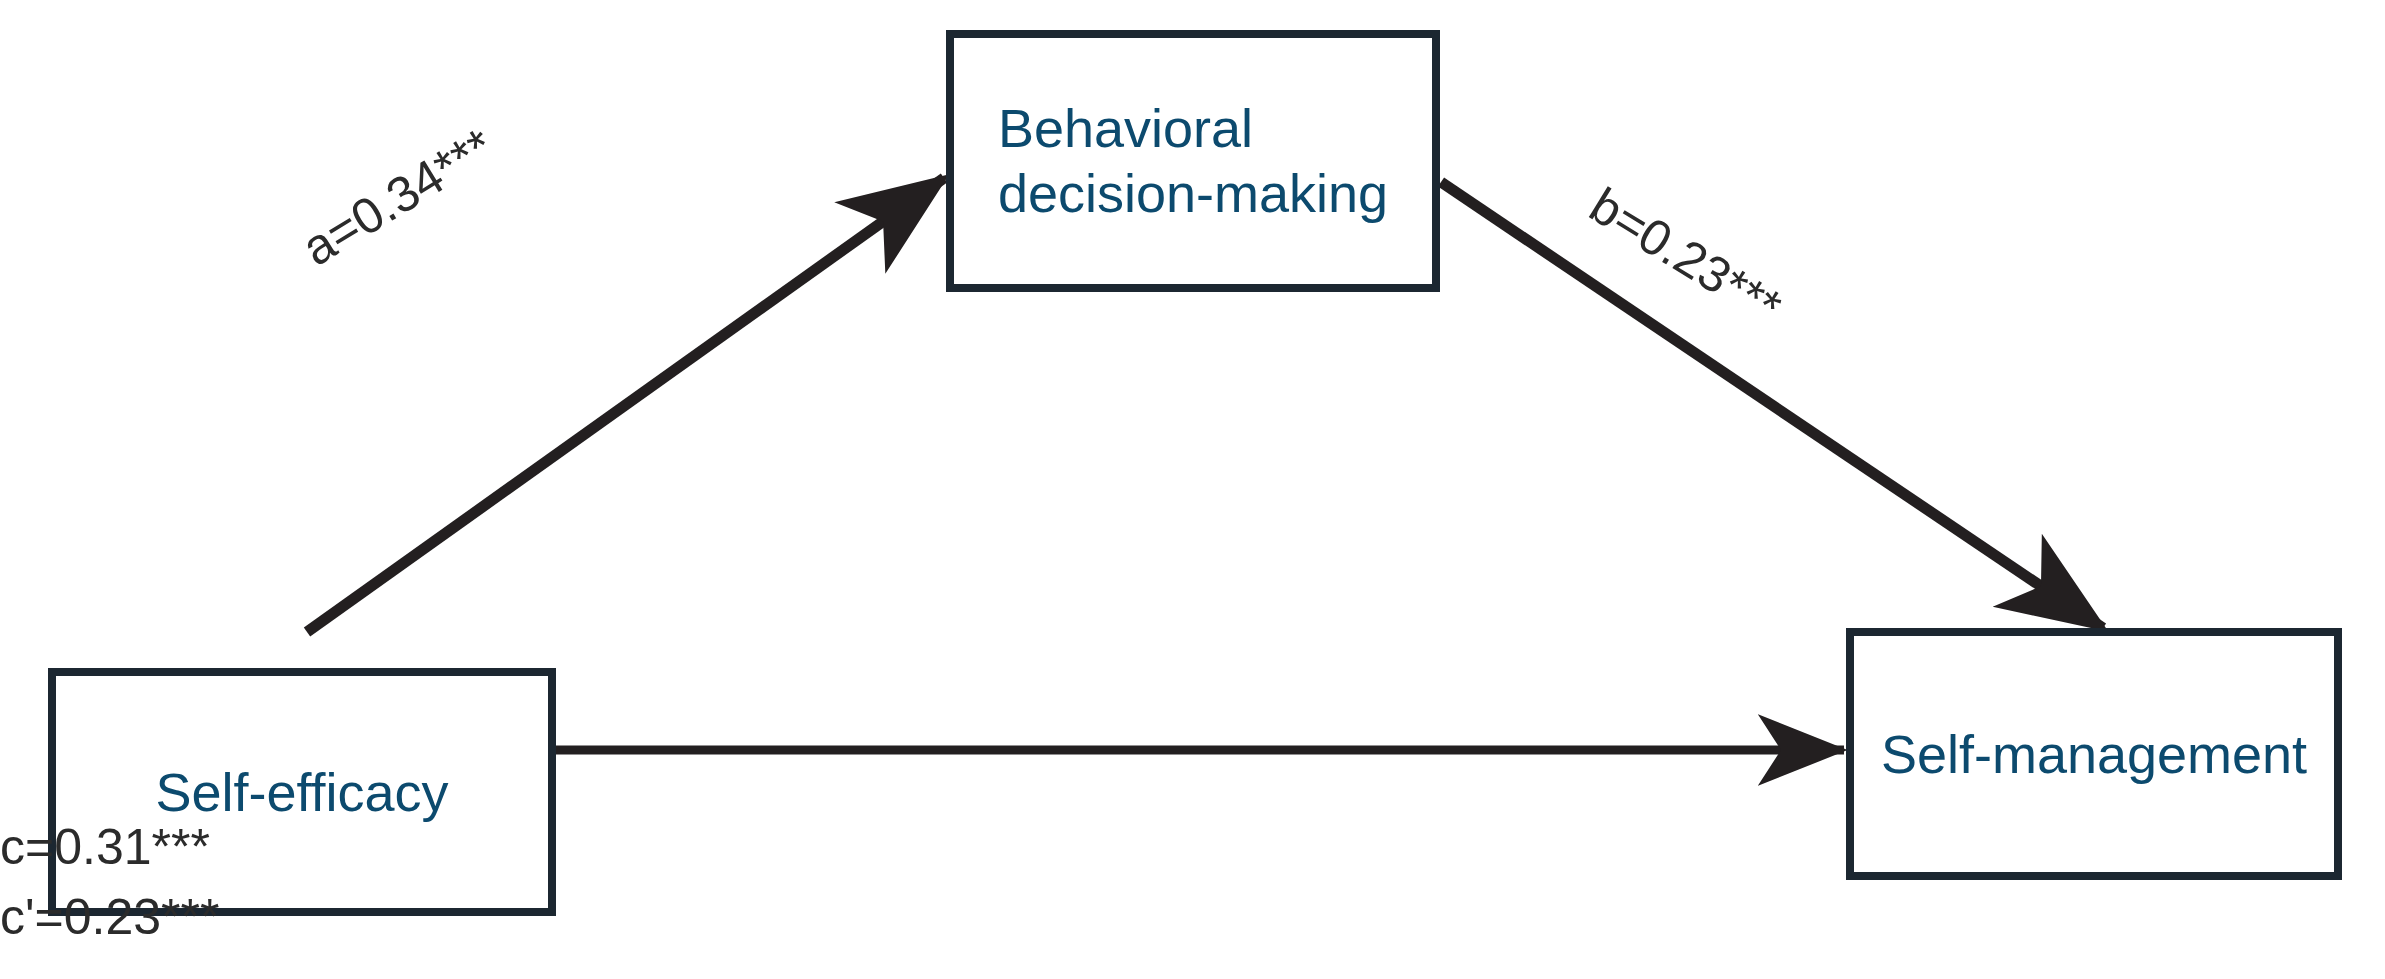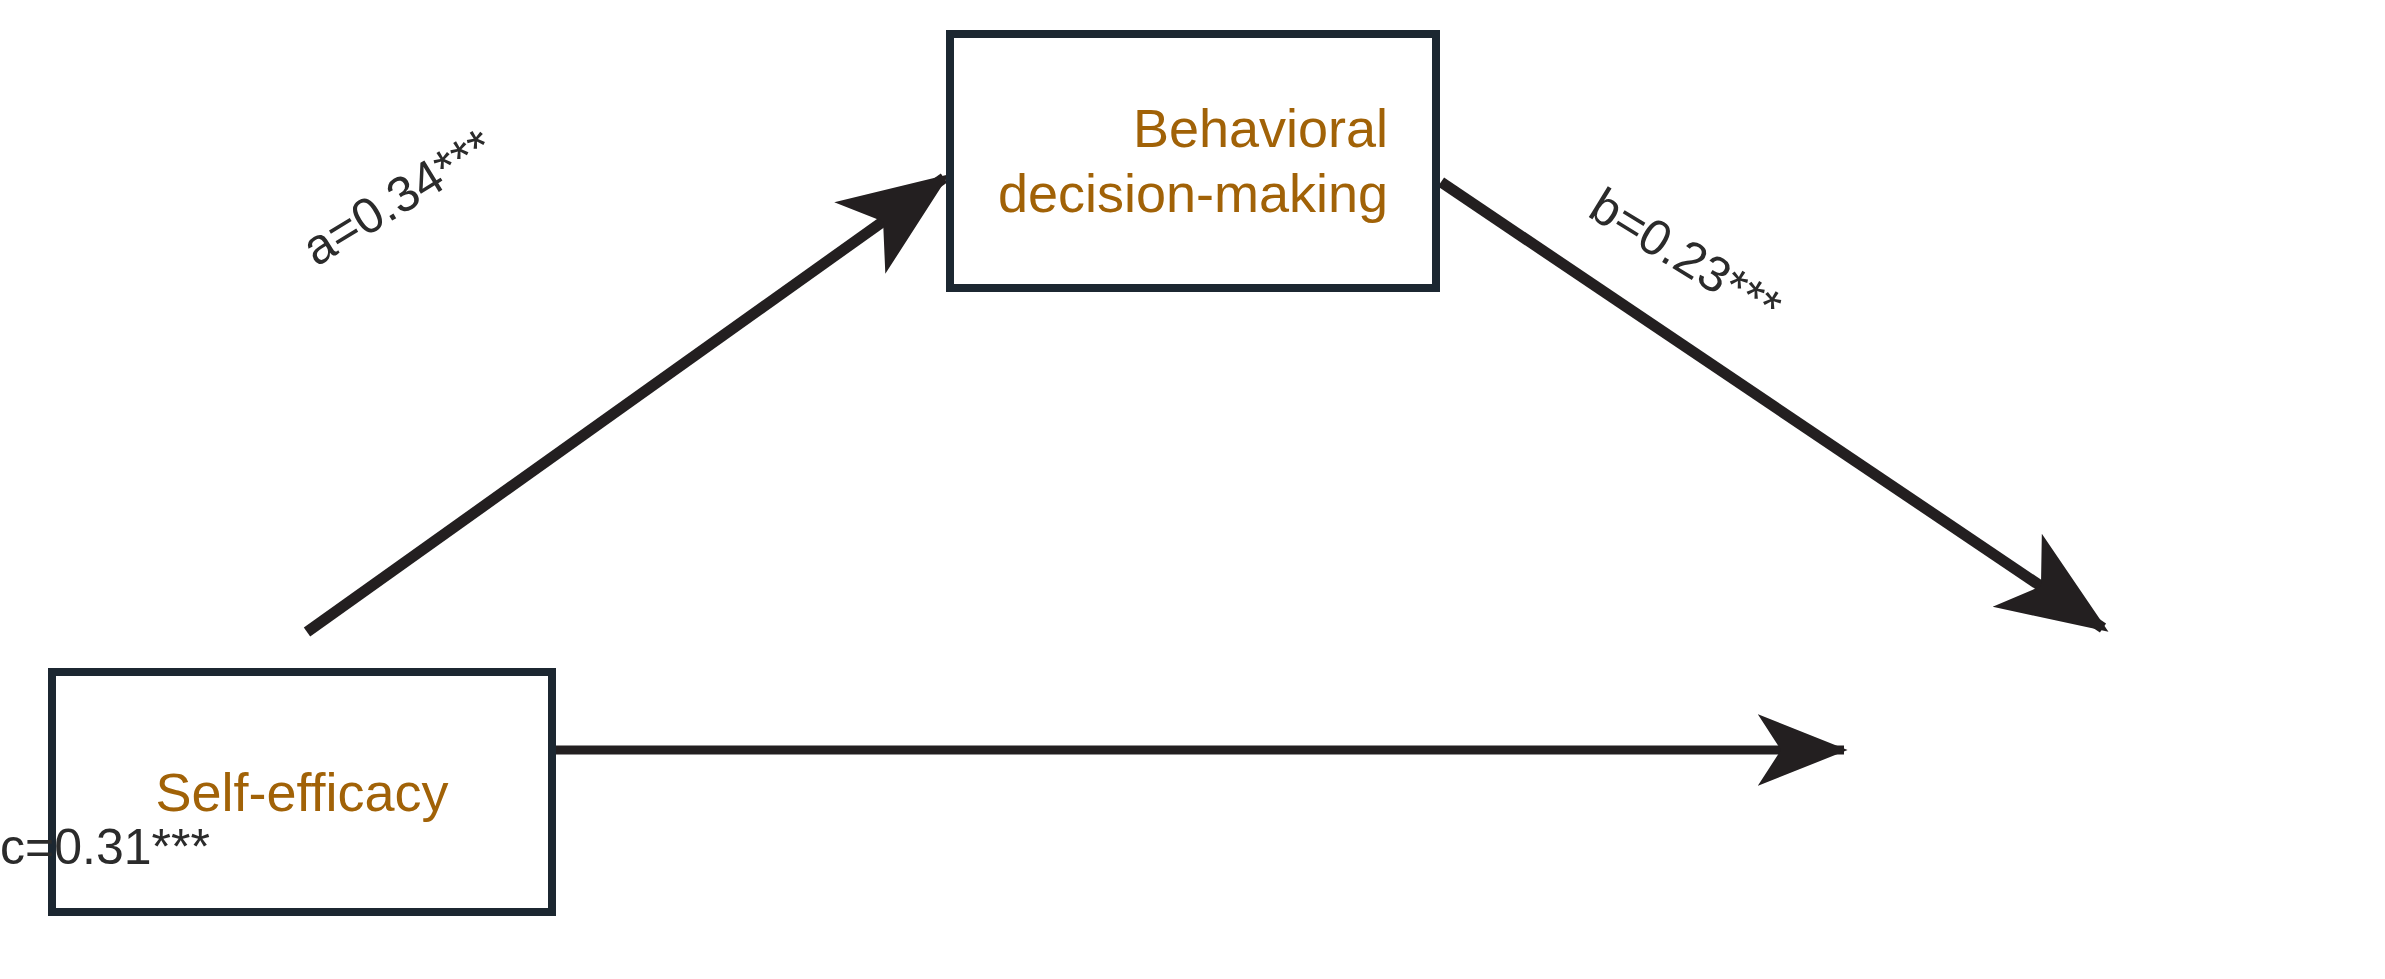--- a/index.html
+++ b/index.html
@@ -27,22 +27,22 @@
     height: 979px;
   }
   .node-box {
     position: absolute;
     box-sizing: border-box;
     background: #ffffff;
     border: 8px solid #1c2731;
     display: flex;
     align-items: center;
     justify-content: center;
-    text-align: right;
-    color: #a16207;
+    text-align: left;
+    color: #0c4a6e;
     line-height: 1.20;
     z-index: 5;
   }
   #node-self-efficacy {
     left: 48px;
     top: 628px;
     width: 508px;
     height: 248px;
     font-size: 54px;
     margin-top: 40px;
@@ -127,22 +127,26 @@
 
   <div class="node-box" id="node-self-efficacy">
     <span class="node-label">Self-efficacy</span>
   </div>
 
   <div class="node-box" id="node-behavioral-decision-making">
     <span class="node-label">Behavioral
 decision-making</span>
   </div>
 
+  <div class="node-box" id="node-self-management">
+    <span class="node-label">Self-management</span>
+  </div>
 
   <div class="path-coef" id="coef-a">a=0.34***</div>
 
   <div class="path-coef" id="coef-b">b=0.23***</div>
 
   <div id="coef-c-group">
     <span class="coef-line">c=0.31***</span>
+    <span class="coef-line">c'=0.23***</span>
   </div>
 
 </div>
 
 </body></html>

